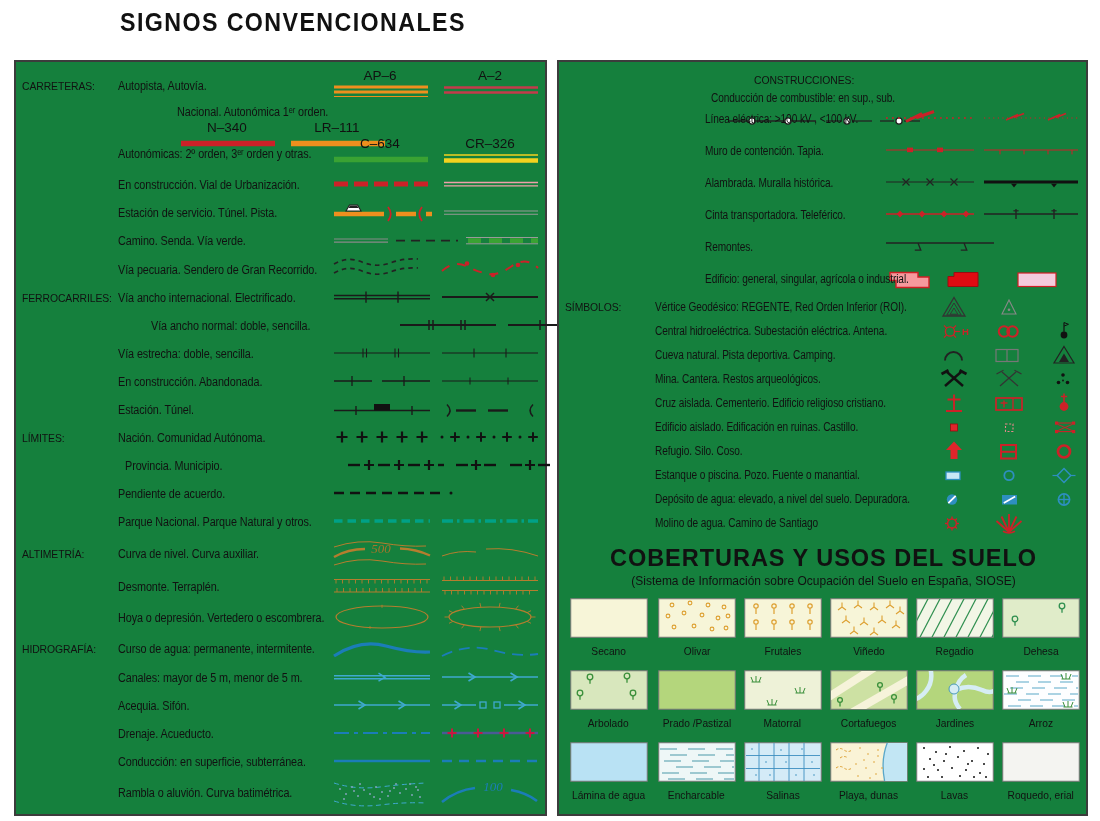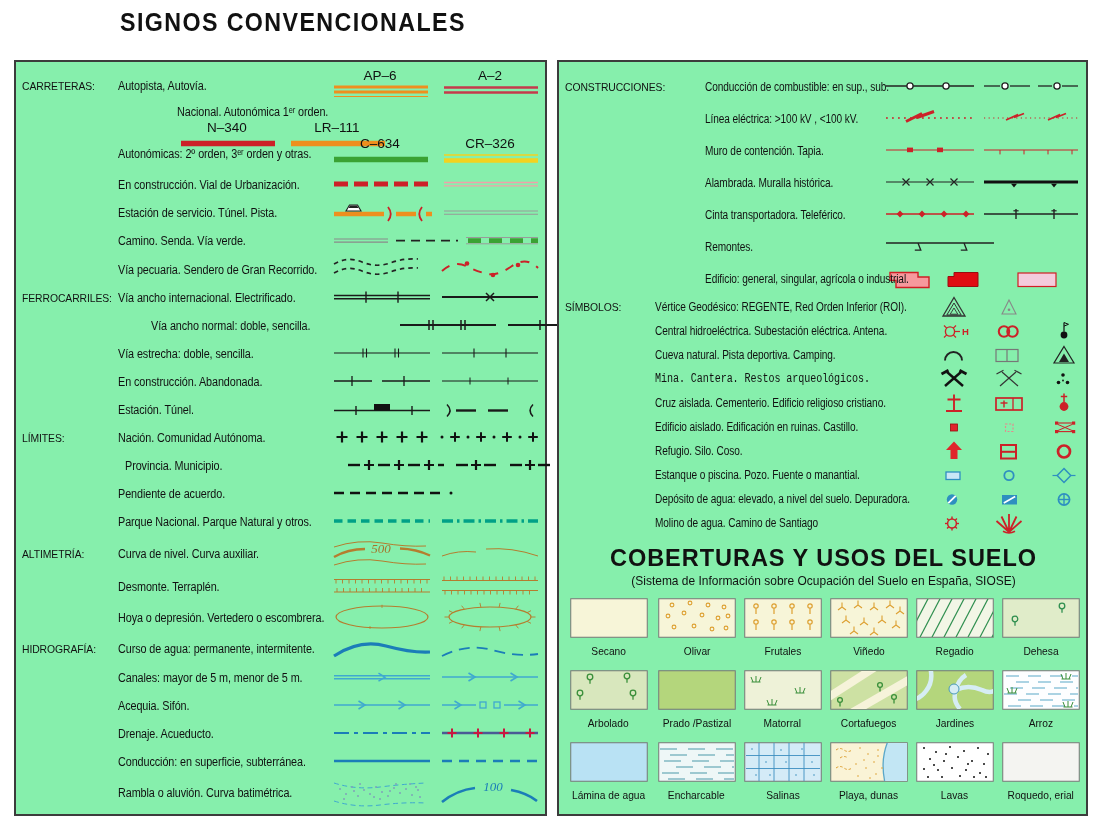--- a/index.html
+++ b/index.html
@@ -1,21 +1,21 @@
 <!DOCTYPE html>
 <html><head>
 <meta charset="utf-8">
 <style>
   html,body{margin:0;padding:0;background:#fff;}
   .canvas{position:relative;width:1100px;height:821px;background:#fff;
           font-family:"Liberation Sans",sans-serif;overflow:hidden;}
   .main-title{position:absolute;left:120px;top:8px;margin:0;font-size:25px;font-weight:700;
           letter-spacing:1.5px;color:#111;transform:scaleX(.93);transform-origin:0 0;white-space:nowrap;}
   .panel{position:absolute;top:60px;height:756px;border:2px solid #3c3c3c;box-sizing:border-box;
-          display:flex;flex-direction:column;background:#86efac;}
+          display:flex;flex-direction:column;background:#15803d;}
   .panel.left{left:14px;width:533px;padding:6px 2px 2px 6px;}
   .panel.right{left:557px;width:531px;padding:8px 4px 2px 6px;}
   .lrow{display:flex;align-items:center;flex:none;}
   .cell{flex:none;}
   .l-cat{width:96px;} .l-lab{width:212px;} .l-sym{width:212px;}
   .c-cat{width:140px;} .c-lab{flex:1;min-width:0;} .c-sym{width:200px;}
   .s-cat{width:90px;}  .s-lab{flex:1;min-width:0;} .s-sym{width:158px;}
   span.t{display:inline-block;white-space:nowrap;font-size:12.3px;color:#111;
          transform:scaleX(.88);transform-origin:0 50%;letter-spacing:-.1px;}
   span.tc{font-size:11.8px;}
@@ -486,21 +486,21 @@
             <circle cx="44" cy="22" r="1" fill="#7fa3b8"></circle>
             <circle cx="86" cy="12" r="1" fill="#7fa3b8"></circle>
             <path d="M112,27 q15,-12 33,-14" fill="none" stroke="#1b7db8" stroke-width="2.6"></path>
             <text x="163" y="15.5" class="bt">100</text>
             <path d="M181,15 q16,3 26,11" fill="none" stroke="#1b7db8" stroke-width="2.6"></path>
           </svg>
         </div>
       </div>
     </div>
   <div class="panel right" id="right-panel">
-      <div class="lrow" style="height: 32px;">
+      <div class="lrow" style="height: 32px; flex-direction: column;">
         <div class="cell c-cat"><span class="t tc">CONSTRUCCIONES:</span></div>
         <div class="cell c-lab"><span class="t t82">Conducción de combustible: en sup., sub.</span></div>
         <div class="cell c-sym">
           <svg xmlns="http://www.w3.org/2000/svg" width="200" height="30" viewBox="0 0 200 30">
             <line x1="4" y1="15" x2="92" y2="15" stroke="#222" stroke-width="1.3"></line>
             <circle cx="28" cy="15" r="3.1" fill="#fff" stroke="#222" stroke-width="1.3"></circle>
             <circle cx="64" cy="15" r="3.1" fill="#fff" stroke="#222" stroke-width="1.3"></circle>
             <line x1="102" y1="15" x2="118" y2="15" stroke="#222" stroke-width="1.3"></line>
             <circle cx="123" cy="15" r="3.1" fill="#fff" stroke="#222" stroke-width="1.3"></circle>
             <line x1="128" y1="15" x2="148" y2="15" stroke="#222" stroke-width="1.3"></line>
@@ -630,21 +630,21 @@
         <div class="cell s-sym">
           <svg xmlns="http://www.w3.org/2000/svg" width="158" height="23" viewBox="0 0 158 23">
             <path d="M21,17.5 A8.5,8.5 0 0 1 38,17.5" fill="none" stroke="#222" stroke-width="1.9"></path>
             <rect x="72" y="6.5" width="22" height="12" fill="none" stroke="#777" stroke-width="1.2"></rect>
             <line x1="83" y1="6.5" x2="83" y2="18.5" stroke="#777" stroke-width="1.2"></line>
             <polygon points="140,3.5 150,20 130,20" fill="none" stroke="#222" stroke-width="1.2"></polygon>
             <polygon points="140,10.5 145,19 135,19" fill="#222"></polygon>
           </svg>
         </div>
       </div>
-      <div class="lrow" style="height: 24px; font-family: Liberation Mono, monospace;">
+      <div class="lrow" style="height: 24px;">
         <div class="cell s-cat"></div>
         <div class="cell s-lab"><span class="t t82">Mina. Cantera. Restos arqueológicos.</span></div>
         <div class="cell s-sym">
           <svg xmlns="http://www.w3.org/2000/svg" width="158" height="23" viewBox="0 0 158 23">
             <path d="M21,19 L37,5" fill="none" stroke="#111" stroke-width="2.4"></path>
             <path d="M23,5 L39,19" fill="none" stroke="#111" stroke-width="2.4"></path>
             <path d="M17.5,7 L24.5,3.2" fill="none" stroke="#111" stroke-width="2.8"></path>
             <path d="M35.5,3.2 L42.5,7" fill="none" stroke="#111" stroke-width="2.8"></path>
             <path d="M76,19 L92,5" fill="none" stroke="#333" stroke-width="1.2"></path>
             <path d="M78,5 L94,19" fill="none" stroke="#333" stroke-width="1.2"></path>

